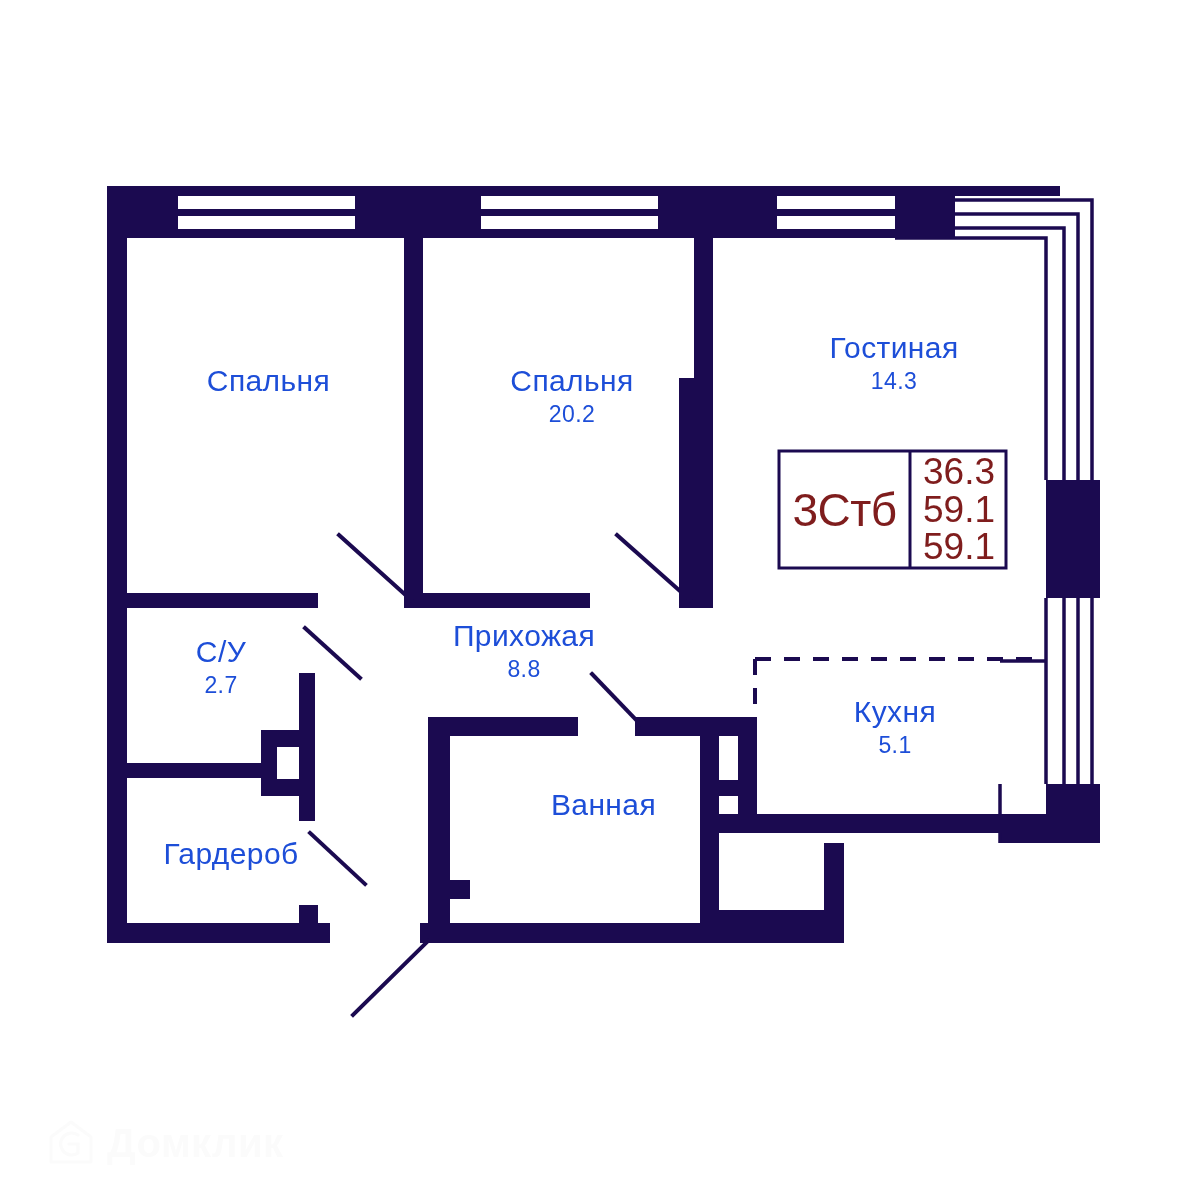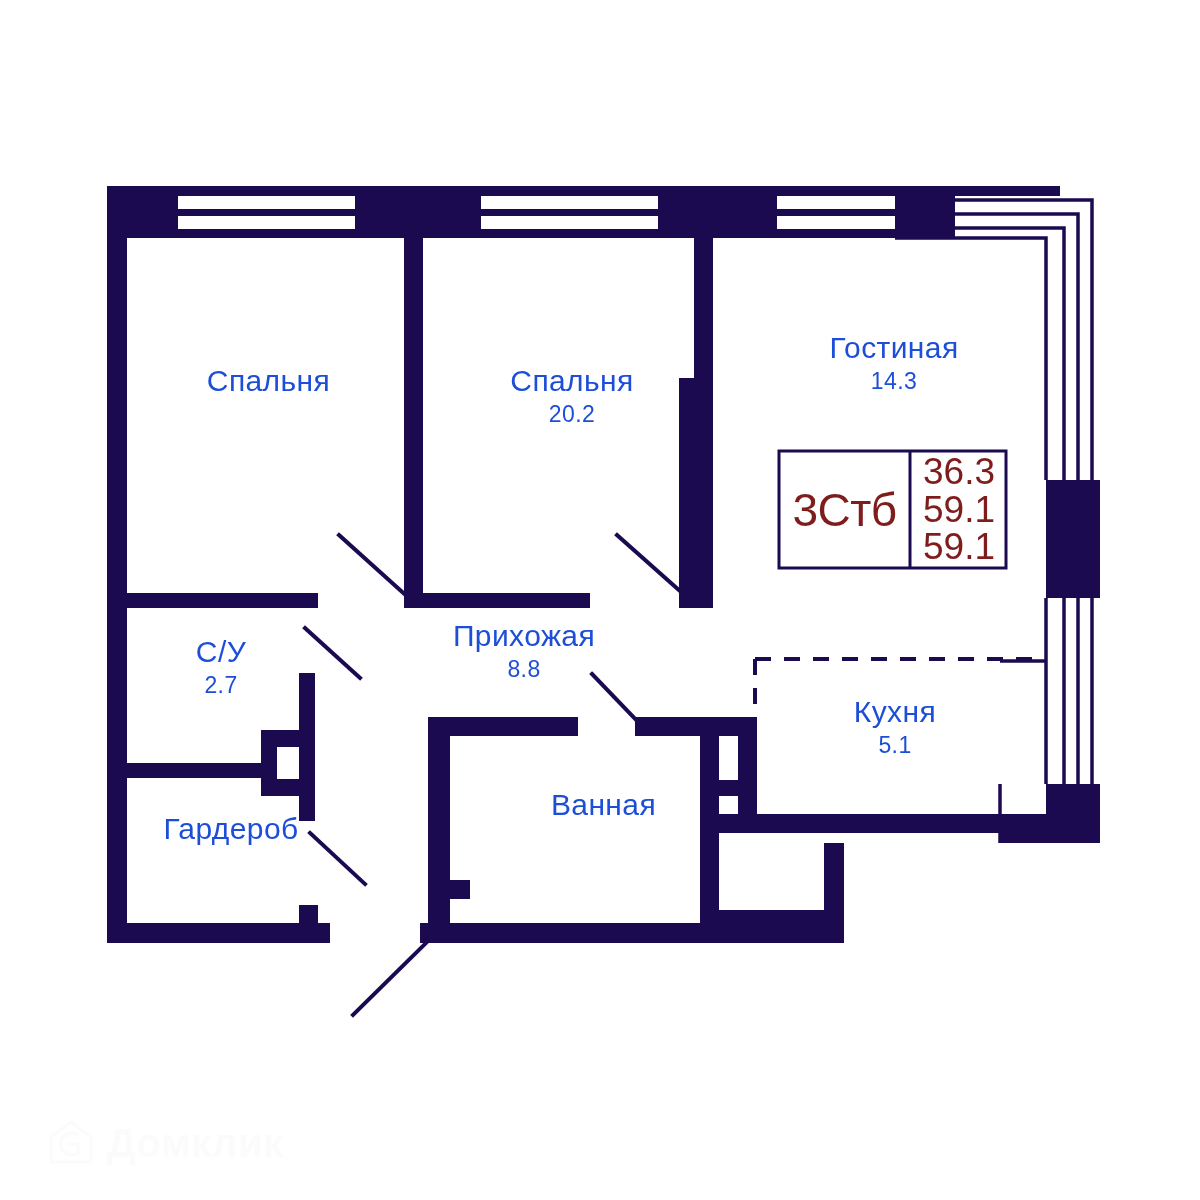--- a/index.html
+++ b/index.html
@@ -249,21 +249,21 @@
   <div class="room-label" style="left:418px; top:618px; width:212px;">
     <div class="room-name">Прихожая</div>
     <div class="room-area">8.8</div>
   </div>
 
   <div class="room-label" style="left:800px; top:694px; width:190px;">
     <div class="room-name">Кухня</div>
     <div class="room-area">5.1</div>
   </div>
 
-  <div class="room-label" style="left:125px; top:811px; width:212px;">
+  <div class="room-label" style="left:125px; top:836px; width:212px;">
     <div class="room-name">Гардероб</div>
   </div>
 
   <div class="room-label" style="left:506px; top:787px; width:195px;">
     <div class="room-name">Ванная</div>
   </div>
 
   <div class="badge">
     <div class="badge-type">3Стб</div>
     <div class="badge-nums">

